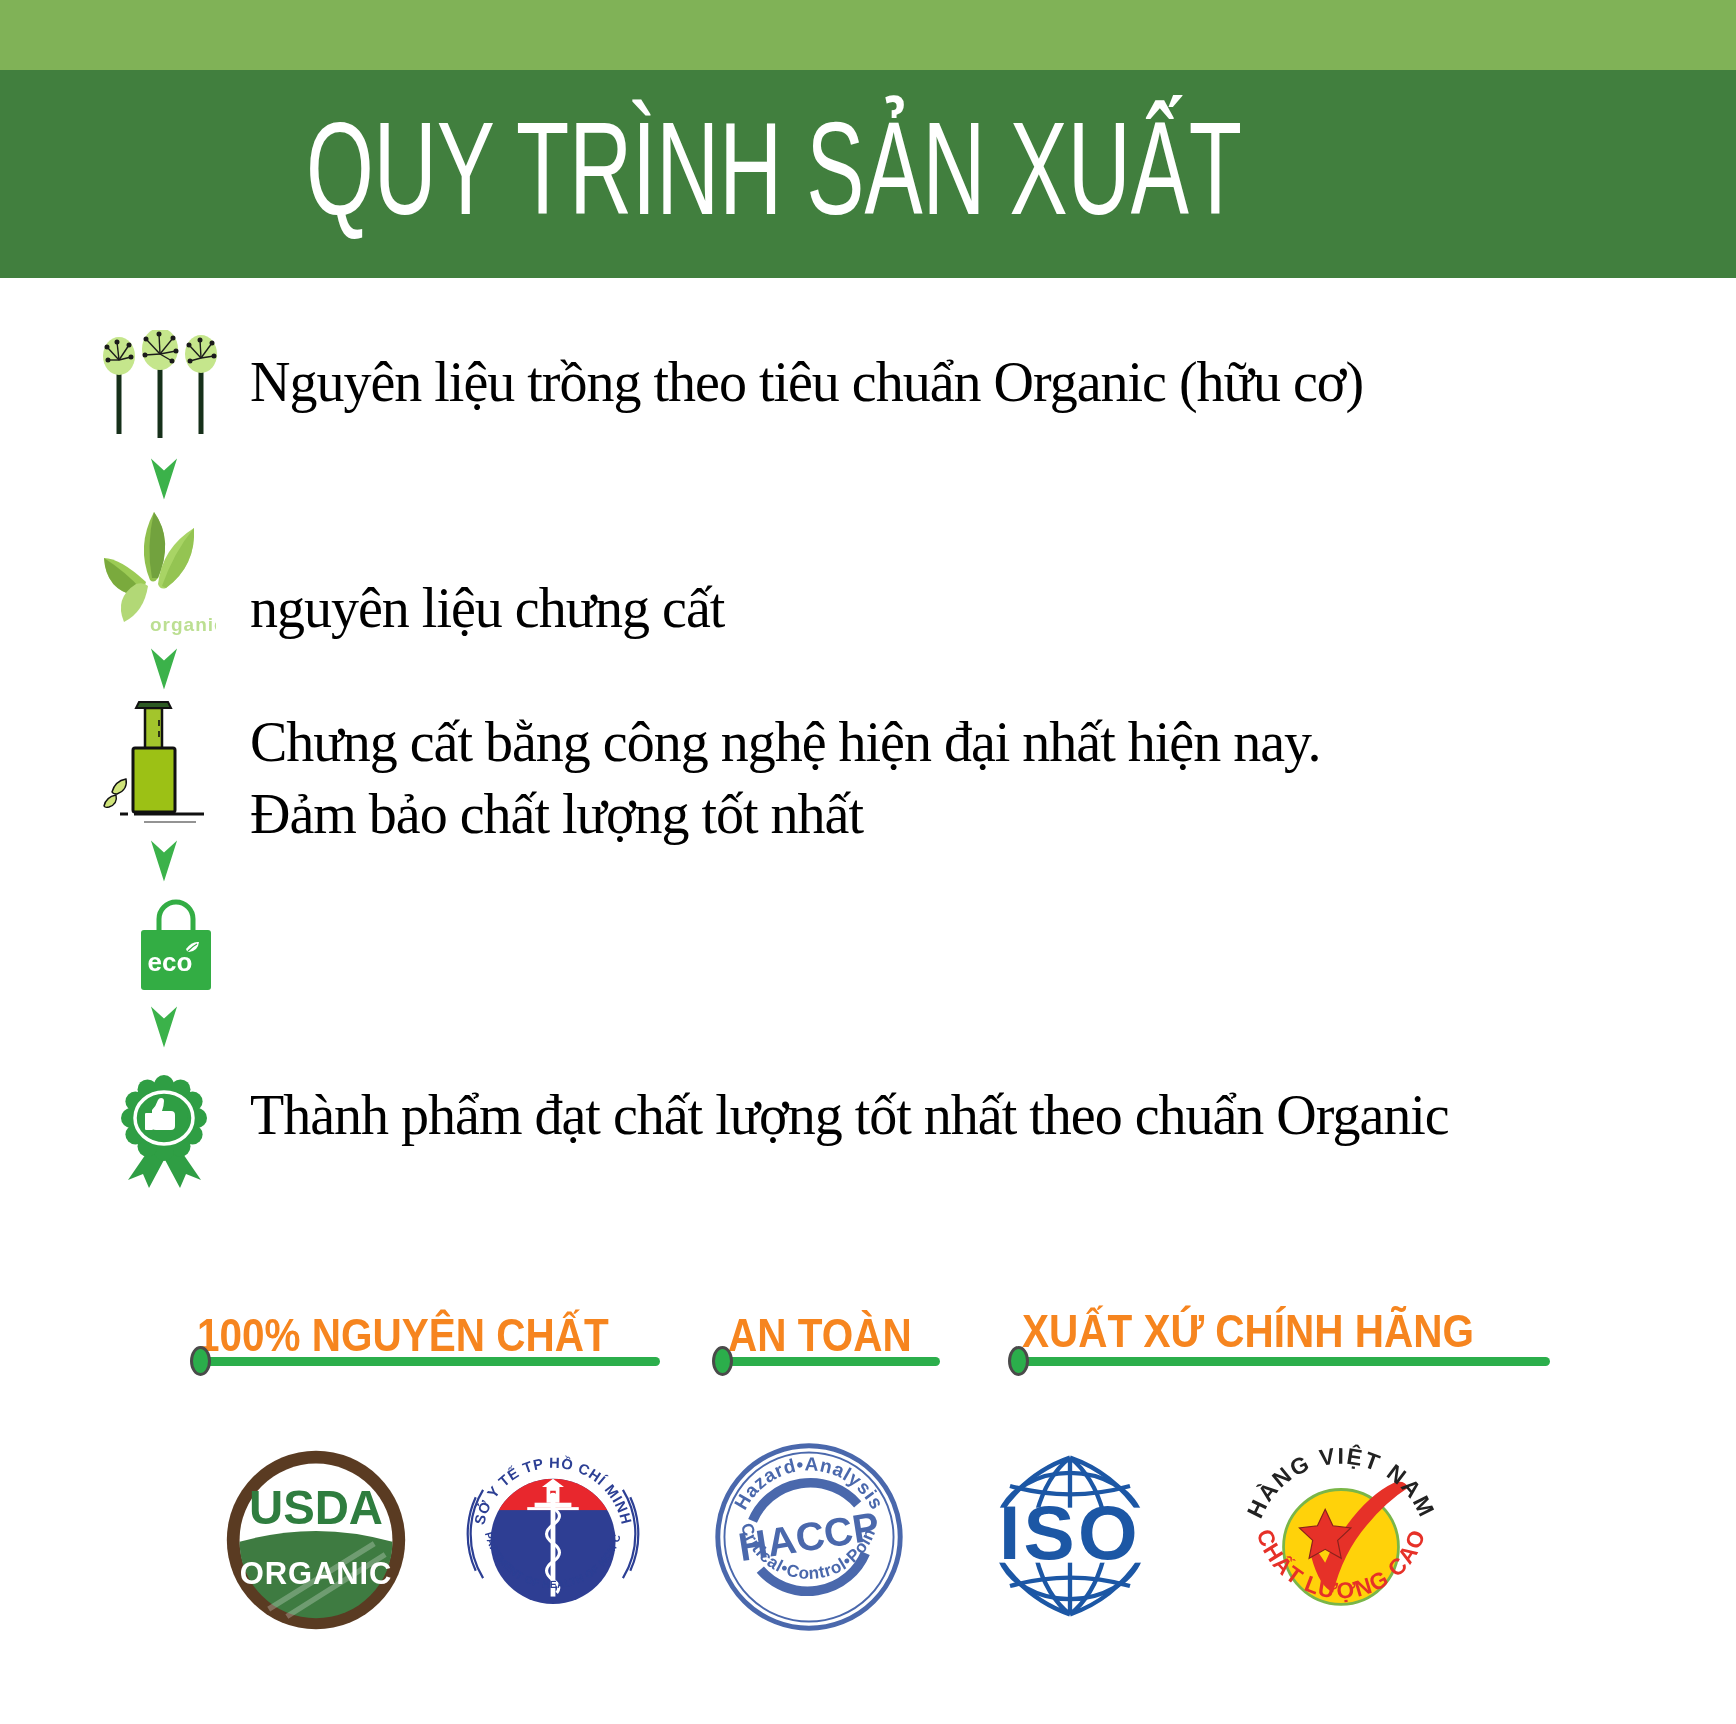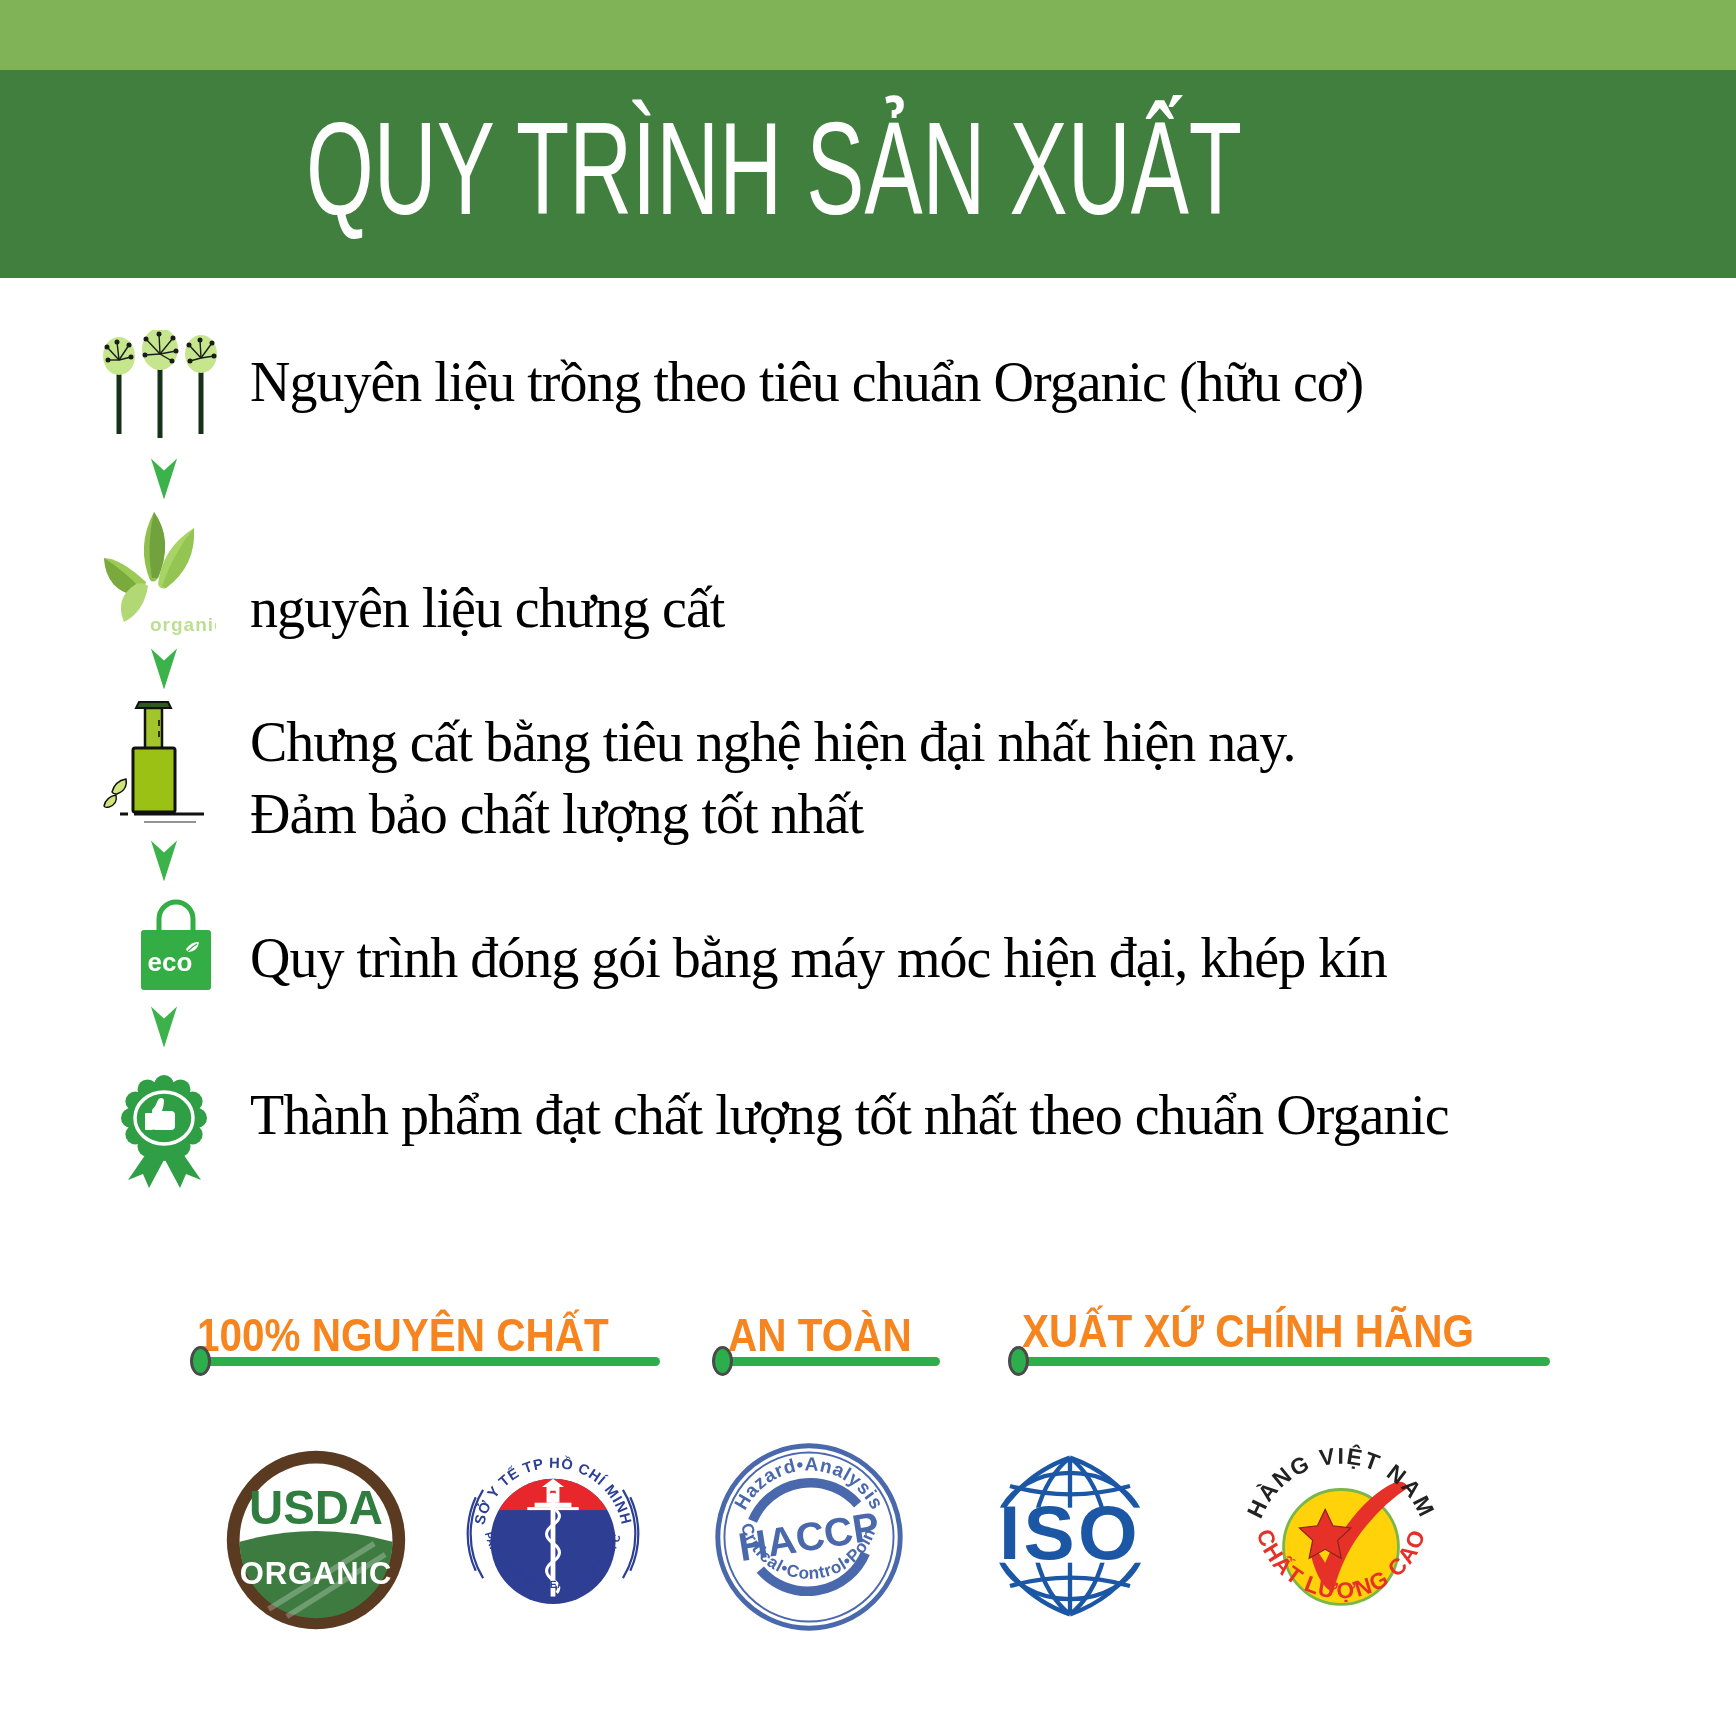--- a/index.html
+++ b/index.html
@@ -110,35 +110,34 @@
     <line x1="34" y1="118" x2="104" y2="118" stroke="#111" stroke-width="3"></line>
     <line x1="20" y1="118" x2="28" y2="118" stroke="#111" stroke-width="3"></line>
     <line x1="44" y1="126" x2="96" y2="126" stroke="#111" stroke-width="1.5" opacity="0.6"></line>
     <rect x="45" y="12" width="17" height="42" fill="#a3c52c" stroke="#111" stroke-width="2.5"></rect>
     <rect x="33" y="52" width="42" height="64" rx="2" fill="#9cc115" stroke="#111" stroke-width="3"></rect>
     <path d="M39,6 L68,6 L71,12 L36,12 Z" fill="#2d5a23" stroke="#111" stroke-width="2"></path>
     <line x1="59" y1="24" x2="59" y2="46" stroke="#111" stroke-width="1.6" stroke-dasharray="6 5"></line>
     <path d="M12,96 q3,-11 14,-13 q2,11 -9,15 q-4,0 -5,-2 Z" fill="#cfe47a" stroke="#111" stroke-width="1.4"></path>
     <path d="M4,110 q2,-9 12,-11 q2,9 -7,12 q-4,1 -5,-1 Z" fill="#cfe47a" stroke="#111" stroke-width="1.4"></path>
   </svg>
-  <div class="step-line" style="top:712px;">Chưng cất bằng tiêu nghệ hiện đại nhất hiện nay.</div>
+  <div class="step-line" style="top:712px;">Chưng cất bằng công nghệ hiện đại nhất hiện nay.</div>
   <div class="step-line" style="top:784px;text-align:center;">Đảm bảo chất lượng tốt nhất</div>
 
   <svg class="abs arrow" style="left:150px;top:840px;" viewBox="0 0 30 44">
     <path d="M1,0 L15,13 L29,0 L15,44 Z" fill="#3bb24a"></path>
   </svg>
 
   <svg class="abs" style="left:136px;top:893px;" width="80" height="102" viewBox="0 0 80 102">
     <path d="M23,40 V26 A17,17 0 0 1 57,26 V40" fill="none" stroke="#33ad44" stroke-width="5" stroke-linecap="round"></path>
     <rect x="5" y="37" width="70" height="60" rx="3" fill="#33ad44"></rect>
     <text x="34" y="78" font-size="26" font-weight="bold" fill="#ffffff" text-anchor="middle">eco</text>
     <path d="M50,56 q6,-8 13,-7 q-1,9 -10,10 q-3,-1 -3,-3 Z" fill="#ffffff"></path>
     <path d="M52,58 q5,-5 9,-7" stroke="#33ad44" stroke-width="1.2" fill="none"></path>
   </svg>
-  <div class="step-line" style="top:928px;">Quy trình đóng gói bằng máy móc hiện đại, khép kín</div>
 
   <svg class="abs arrow" style="left:150px;top:1006px;" viewBox="0 0 30 44">
     <path d="M1,0 L15,13 L29,0 L15,44 Z" fill="#3bb24a"></path>
   </svg>
 
   <svg class="abs" style="left:112px;top:1068px;" width="105" height="122" viewBox="0 0 105 122">
     <polygon points="38,80 16,112 31,106 37,120 53,90" fill="#2f9e44"></polygon>
     <polygon points="67,80 89,112 74,106 68,120 52,90" fill="#2f9e44"></polygon>
     <g fill="#2f9e44">
       <circle cx="52" cy="50" r="36"></circle>

